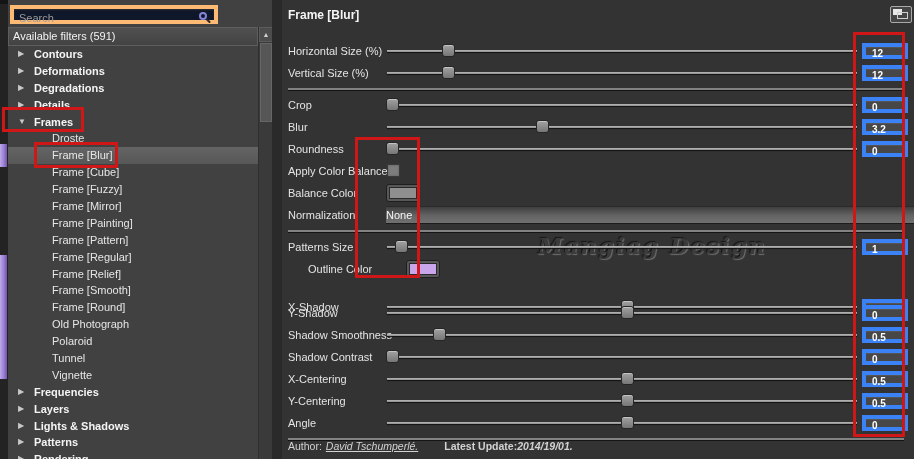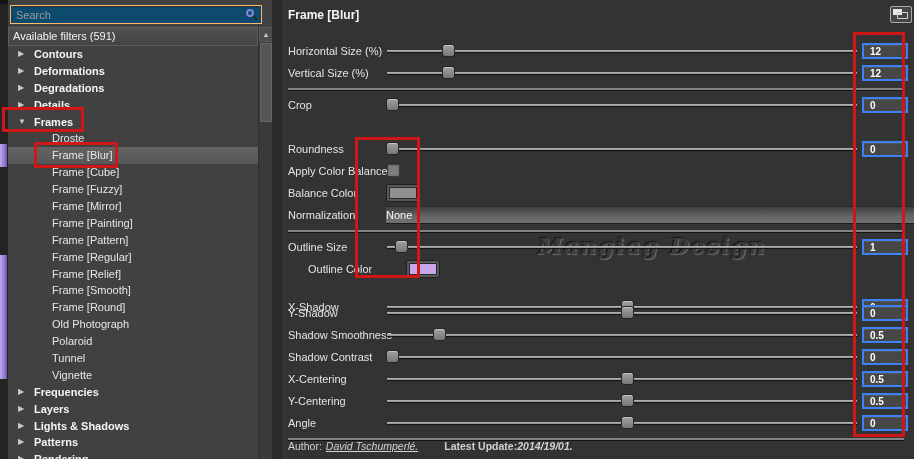--- a/index.html
+++ b/index.html
@@ -8,21 +8,21 @@
 
   
   .edge-strip{position:absolute;left:0;top:0;width:8px;height:459px;background:#232323;}
   .purple-strip{position:absolute;left:0;width:7px;background:linear-gradient(90deg,#bda9ea 0%,#9a7fd6 55%,#6e57ab 100%);}
   .purple-a{top:144px;height:23px;}
   .purple-b{top:255px;height:124px;}
 
   
   .left-panel{position:absolute;left:8px;top:0;width:264px;height:459px;background:#414141;}
   .top-strip{position:absolute;left:0;top:0;width:272px;height:4px;background:#141414;}
-  .search-box{position:absolute;left:2px;top:5px;width:252px;height:19px;background:#0c4a6e;border:1px solid #fdba74;box-shadow:inset 0 1px 2px #303030;}
+  .search-box{position:absolute;left:2px;top:5px;width:208px;height:19px;background:#0f172a;border:4px solid #fdba74;box-shadow:inset 0 1px 2px #303030;}
   .search-box .ph{position:absolute;left:5px;top:3px;font-size:11px;color:#9b9b9b;}
   .mag-icon{position:absolute;right:3px;top:2px;width:14px;height:14px;}
   .mag-icon .lens{position:absolute;left:2px;top:1px;width:8px;height:8px;border:2px solid #8484d8;border-radius:50%;}
   .mag-icon .handle{position:absolute;left:9px;top:9px;width:5px;height:2px;background:#8484d8;transform:rotate(45deg);}
   .filters-header{position:absolute;left:0;top:27px;width:250px;height:19px;background:linear-gradient(#505050,#434343);border:1px solid #5e5e5e;color:#f2f2f2;font-size:11px;line-height:17px;padding-left:4px;}
   .tree{position:absolute;left:0;top:46px;width:250px;height:413px;overflow:hidden;}
   .tree-row{position:relative;width:250px;height:16.9px;color:#e6e6e6;font-size:11px;line-height:16.9px;}
   .tree-row.cat .lbl{font-weight:bold;color:#f4f4f4;}
   .tree-row .arrow{position:absolute;left:10px;top:0;font-size:8px;color:#c9c9c9;line-height:16.9px;}
   .tree-row.cat .lbl{position:absolute;left:26px;}
@@ -44,21 +44,21 @@
   .win-icon .pane{position:absolute;left:2px;top:2px;width:9px;height:6px;background:#e8e8e8;}
   .win-icon .pane2{position:absolute;left:6px;top:5px;width:11px;height:7px;border:1px solid #cfcfcf;}
 
   .rows{position:absolute;left:0;top:0;width:632px;height:379px;}
   .p-row{position:absolute;left:0;width:632px;height:22px;}
   .p-row .lbl{position:absolute;left:6px;top:5px;font-size:11px;color:#e4e4e4;}
   .sep{position:absolute;left:6px;width:616px;height:2px;background:#828282;box-shadow:0 1px 0 #141414;}
 
   .track{position:absolute;left:105px;top:10px;width:470px;height:2px;background:linear-gradient(#b8b8b8,#8d8d8d);box-shadow:0 1px 1px #121212;}
   .handle{position:absolute;top:-6px;width:13px;height:13px;background:linear-gradient(#a2a2a2,#767676);border:1px solid #262626;border-radius:3px;box-shadow:inset 0 1px 0 #c4c4c4;}
-  .valuebox{position:absolute;left:580px;top:3px;width:46px;height:16px;background:#474747;border:2px solid #3b82f6;box-shadow:inset 0 1px 0 #555;color:#ffffff;font-size:10px;font-weight:bold;line-height:14px;padding-left:6px;}
+  .valuebox{position:absolute;left:580px;top:3px;width:46px;height:16px;background:#474747;border:4px solid #3b82f6;box-shadow:inset 0 1px 0 #555;color:#ffffff;font-size:10px;font-weight:bold;line-height:14px;padding-left:6px;}
 
   .checkbox{position:absolute;left:105px;top:4px;width:13px;height:13px;background:#7d7d7d;border:1px solid #3a3a3a;box-shadow:inset 0 0 2px #5a5a5a;}
   .swatch{position:absolute;left:104px;top:2px;width:34px;height:18px;border:1px solid #1f1f1f;border-radius:3px;background:#585858;padding:2px;}
   .swatch .fill{width:100%;height:100%;border:1px solid #2a2a2a;}
   .dropdown{position:absolute;left:104px;top:2px;width:528px;height:18px;background:linear-gradient(#3f3f3f,#646464 55%,#707070);border-top:1px solid #2a2a2a;border-bottom:1px solid #1c1c1c;color:#f4f4f4;font-size:11px;line-height:17px;}
 
   .watermark{position:absolute;left:256px;top:233px;width:260px;font-family:"DejaVu Serif",serif;font-style:italic;font-weight:bold;font-size:22px;letter-spacing:2px;color:#3b3b3b;text-shadow:-1px -1px 1px #171717,1px 1px 1px #6e6e6e;pointer-events:none;}
 
   .footer{position:absolute;left:6px;top:440px;font-size:10.5px;color:#d2d2d2;}
   .footer .name{font-style:italic;text-decoration:underline;margin-left:4px;}
@@ -209,20 +209,27 @@
           <div class="valuebox">12</div>
         </div>
         <div class="sep" style="top: 88px;"></div>
         <div class="p-row" style="top: 94px;">
           <span class="lbl">Crop</span>
           <div class="track">
             <div class="handle" style="left: calc(1% - 6px);"></div>
           </div>
           <div class="valuebox">0</div>
         </div>
+        <div class="p-row" style="top: 116px;">
+          <span class="lbl">Blur</span>
+          <div class="track">
+            <div class="handle" style="left: calc(33% - 6px);"></div>
+          </div>
+          <div class="valuebox">3.2</div>
+        </div>
         <div class="p-row" style="top: 138px;">
           <span class="lbl">Roundness</span>
           <div class="track">
             <div class="handle" style="left: calc(1% - 6px);"></div>
           </div>
           <div class="valuebox">0</div>
         </div>
         <div class="p-row" style="top: 160px;">
           <span class="lbl">Apply Color Balance</span>
           <div class="checkbox"></div>
@@ -232,21 +239,21 @@
           <div class="swatch">
             <div class="fill" style="background: rgb(143, 143, 143);"></div>
           </div>
         </div>
         <div class="p-row" style="top: 204px;">
           <span class="lbl">Normalization</span>
           <div class="dropdown">None</div>
         </div>
         <div class="sep" style="top: 230px;"></div>
         <div class="p-row" style="top: 236px;">
-          <span class="lbl">Outline Size</span>
+          <span class="lbl">Patterns Size</span>
           <div class="track">
             <div class="handle" style="left: calc(3% - 6px);"></div>
           </div>
           <div class="valuebox">1</div>
         </div>
         <div class="p-row" style="top: 258px; margin-left: 20px;">
           <span class="lbl">Outline Color</span>
           <div class="swatch">
             <div class="fill" style="background: rgb(201, 166, 236);"></div>
           </div>

